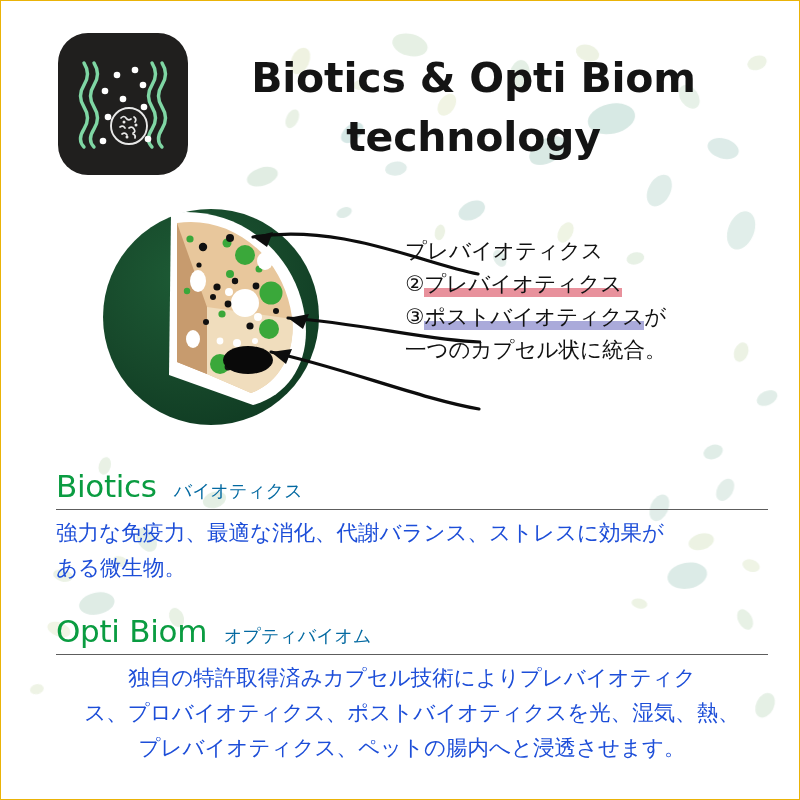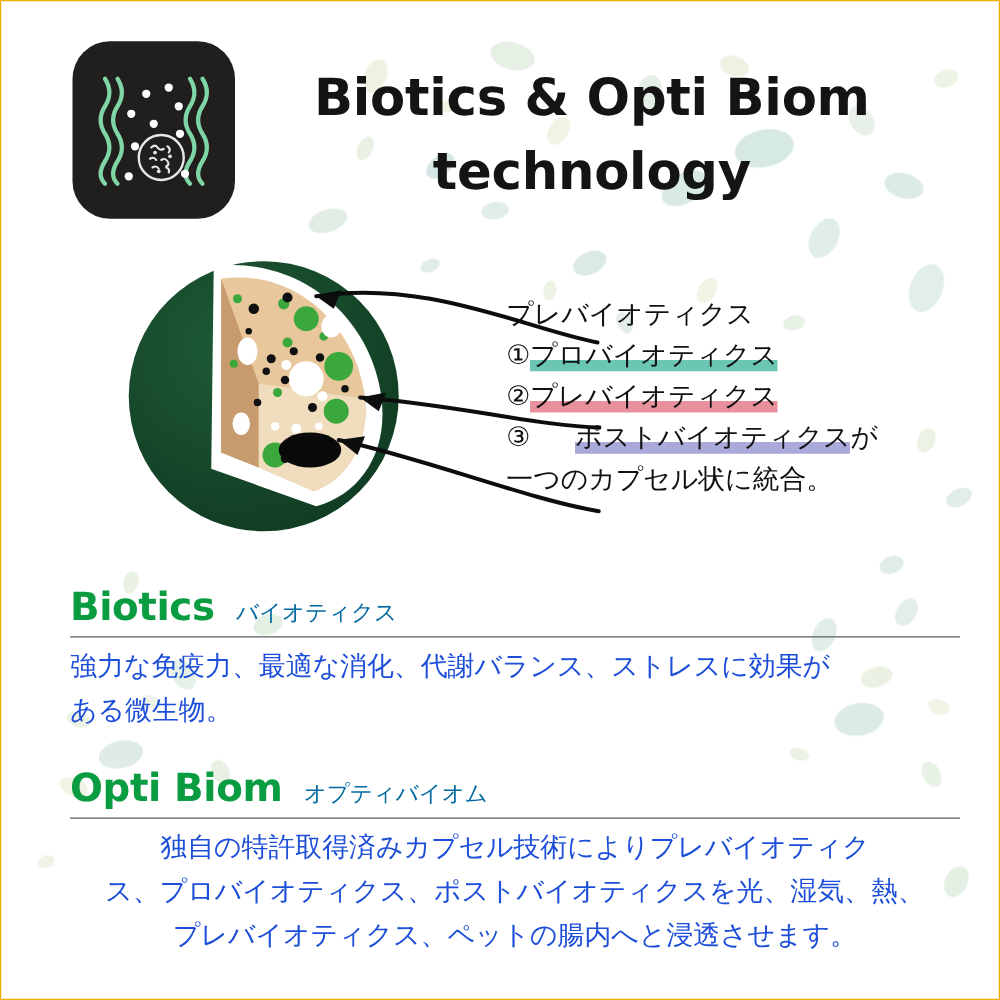--- a/index.html
+++ b/index.html
@@ -96,42 +96,42 @@
   }
   #callouts .co-line { display: block; height: 33px; }
   #callouts .hl {
     display: inline;
     padding-bottom: 1px;
     box-decoration-break: clone;
     -webkit-box-decoration-break: clone;
   }
   .hl-teal   { background: linear-gradient(to top, #6cc6b4 0, #6cc6b4 9px, transparent 9px); }
   .hl-pink   { background: linear-gradient(to top, #e8919c 0, #e8919c 9px, transparent 9px); }
-  .hl-purple { background: linear-gradient(to top, #aaaada 0, #aaaada 9px, transparent 9px); margin-left: 36px; }
+  .hl-purple { background: linear-gradient(to top, #aaaada 0, #aaaada 9px, transparent 9px); }
 
   
   .section {
     position: absolute;
     left: 55px;
     width: 712px;
     z-index: 3;
   }
   #section-biotics { top: 470px; }
   #section-optibiom { top: 615px; text-align: center; }
 
   .sec-head {
     display: flex;
     align-items: baseline;
     gap: 17px;
     padding-bottom: 4px;
   }
   .sec-title {
     color: #0a9c41;
     font-family: "DejaVu Sans", sans-serif;
-    font-weight: 700;
+    font-weight: 400;
     font-size: 31px;
     letter-spacing: -0.3px;
     line-height: 1;
   }
   .sec-kana {
     color: #0369a1;
     font-size: 18px;
     line-height: 1;
   }
   .sec-rule {
@@ -330,21 +330,20 @@
       </g>
       <g fill="#0d0d0d">
         <path d="M22 18 L42 13 L36 28 Z"></path>
         <path d="M57 99 L78 95 L72 110 Z"></path>
         <path d="M40 133 L61 130 L55 145 Z"></path>
       </g>
     </svg>
 
     <div id="callouts">
       <span class="co-line">プレバイオティクス</span>
-      <span class="co-line"><span>①</span><span class="hl hl-teal">プロバイオティクス</span></span>
       <span class="co-line"><span>②</span><span class="hl hl-pink">プレバイオティクス</span></span>
       <span class="co-line"><span>③</span><span class="hl hl-purple">ポストバイオティクス</span><span>が</span></span>
       <span class="co-line">一つのカプセル状に統合。</span>
     </div>
   </div>
 
   <div class="section" id="section-biotics">
     <div class="sec-head">
       <span class="sec-title">Biotics</span>
       <span class="sec-kana">バイオティクス</span>

